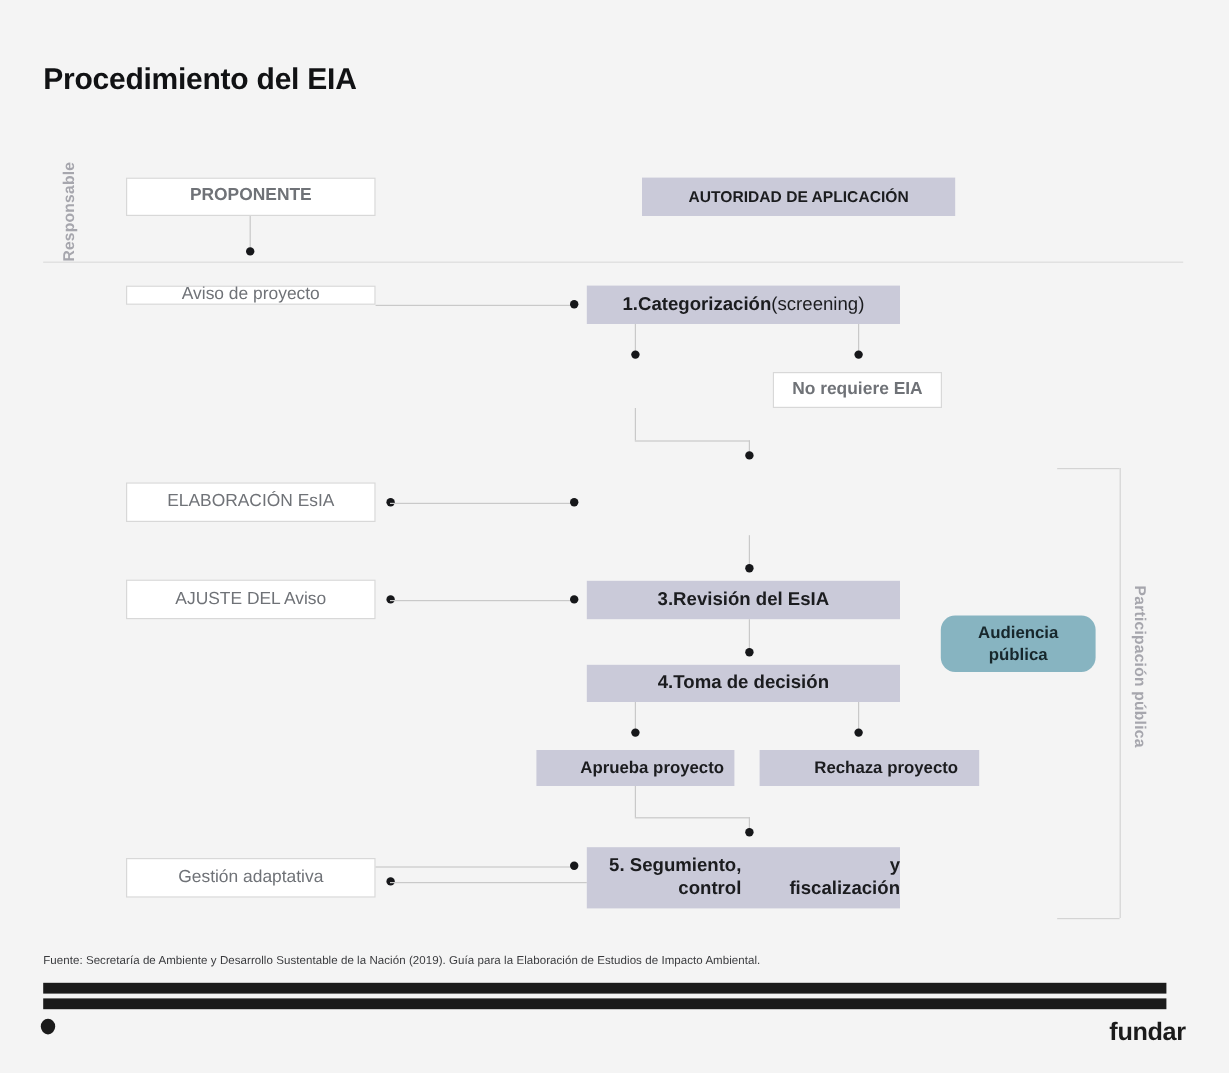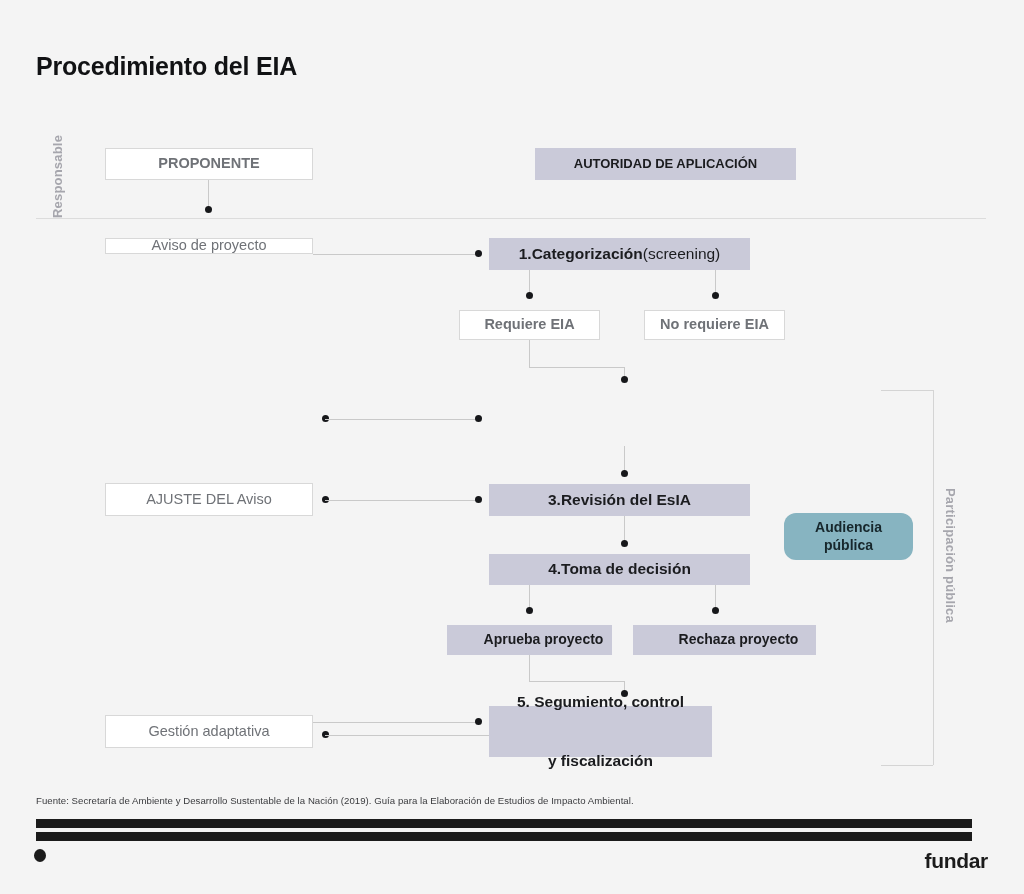--- a/index.html
+++ b/index.html
@@ -108,28 +108,28 @@
     <span class="bd">1.</span>
       <span class="bd">Categorización</span>
       <span class="reg"> (screening)</span>
   </div>
 
   <div class="vline" style="left:529px;top:270px;height:25px;"></div>
   <div class="dot" style="left:526px;top:292px;"></div>
   <div class="vline" style="left:715px;top:270px;height:25px;"></div>
   <div class="dot" style="left:712px;top:292px;"></div>
 
-  <div class="box box-white bold" style="left:459px;top:310px;width:141px;height:30px;">Requiere EIA</div>
   <div class="box box-white bold" style="left:644px;top:310px;width:141px;height:30px;">No requiere EIA</div>
 
   <div class="vline" style="left:529px;top:340px;height:27px;"></div>
   <div class="hline" style="left:529px;top:367px;width:96px;"></div>
   <div class="vline" style="left:624px;top:367px;height:12px;"></div>
   <div class="dot" style="left:621px;top:376px;"></div>
 
+  <div class="box box-white" style="left:105px;top:402px;width:208px;height:33px;">ELABORACIÓN EsIA</div>
 
   <div class="dot" style="left:322px;top:415px;"></div>
   <div class="hline" style="left:325px;top:419px;width:153px;"></div>
   <div class="dot" style="left:475px;top:415px;"></div>
 
 
   <div class="vline" style="left:624px;top:446px;height:27px;"></div>
   <div class="dot" style="left:621px;top:470px;"></div>
 
   <div class="box box-white" style="left:105px;top:483px;width:208px;height:33px;">AJUSTE DEL Aviso</div>
@@ -170,21 +170,21 @@
   <div class="dot" style="left:621px;top:690px;"></div>
 
   <div class="box box-white" style="left:105px;top:715px;width:208px;height:33px;">Gestión adaptativa</div>
 
   <div class="hline" style="left:313px;top:722px;width:165px;"></div>
   <div class="dot" style="left:475px;top:718px;"></div>
 
   <div class="dot" style="left:322px;top:731px;"></div>
   <div class="hline" style="left:325px;top:735px;width:164px;"></div>
 
-  <div class="box box-lav" style="left:489px;top:706px;width:223px;height:51px;flex-direction:column;gap:40px;">
+  <div class="box box-lav" style="left:489px;top:706px;width:261px;height:51px;flex-direction:row;gap:40px;">
     <span class="bd"><span>5. </span><span>Segumiento, control</span></span>
     <span class="bd">y fiscalización</span>
   </div>
 
   <div class="brk-h" style="left:881px;top:390px;width:52px;"></div>
   <div class="brk-v" style="left:933px;top:390px;height:375px;"></div>
   <div class="brk-h" style="left:881px;top:765px;width:52px;"></div>
 
   <div class="source">Fuente: Secretaría de Ambiente y Desarrollo Sustentable de la Nación (2019). Guía para la Elaboración de Estudios de Impacto Ambiental.</div>
   <div class="bar bar1"></div>

